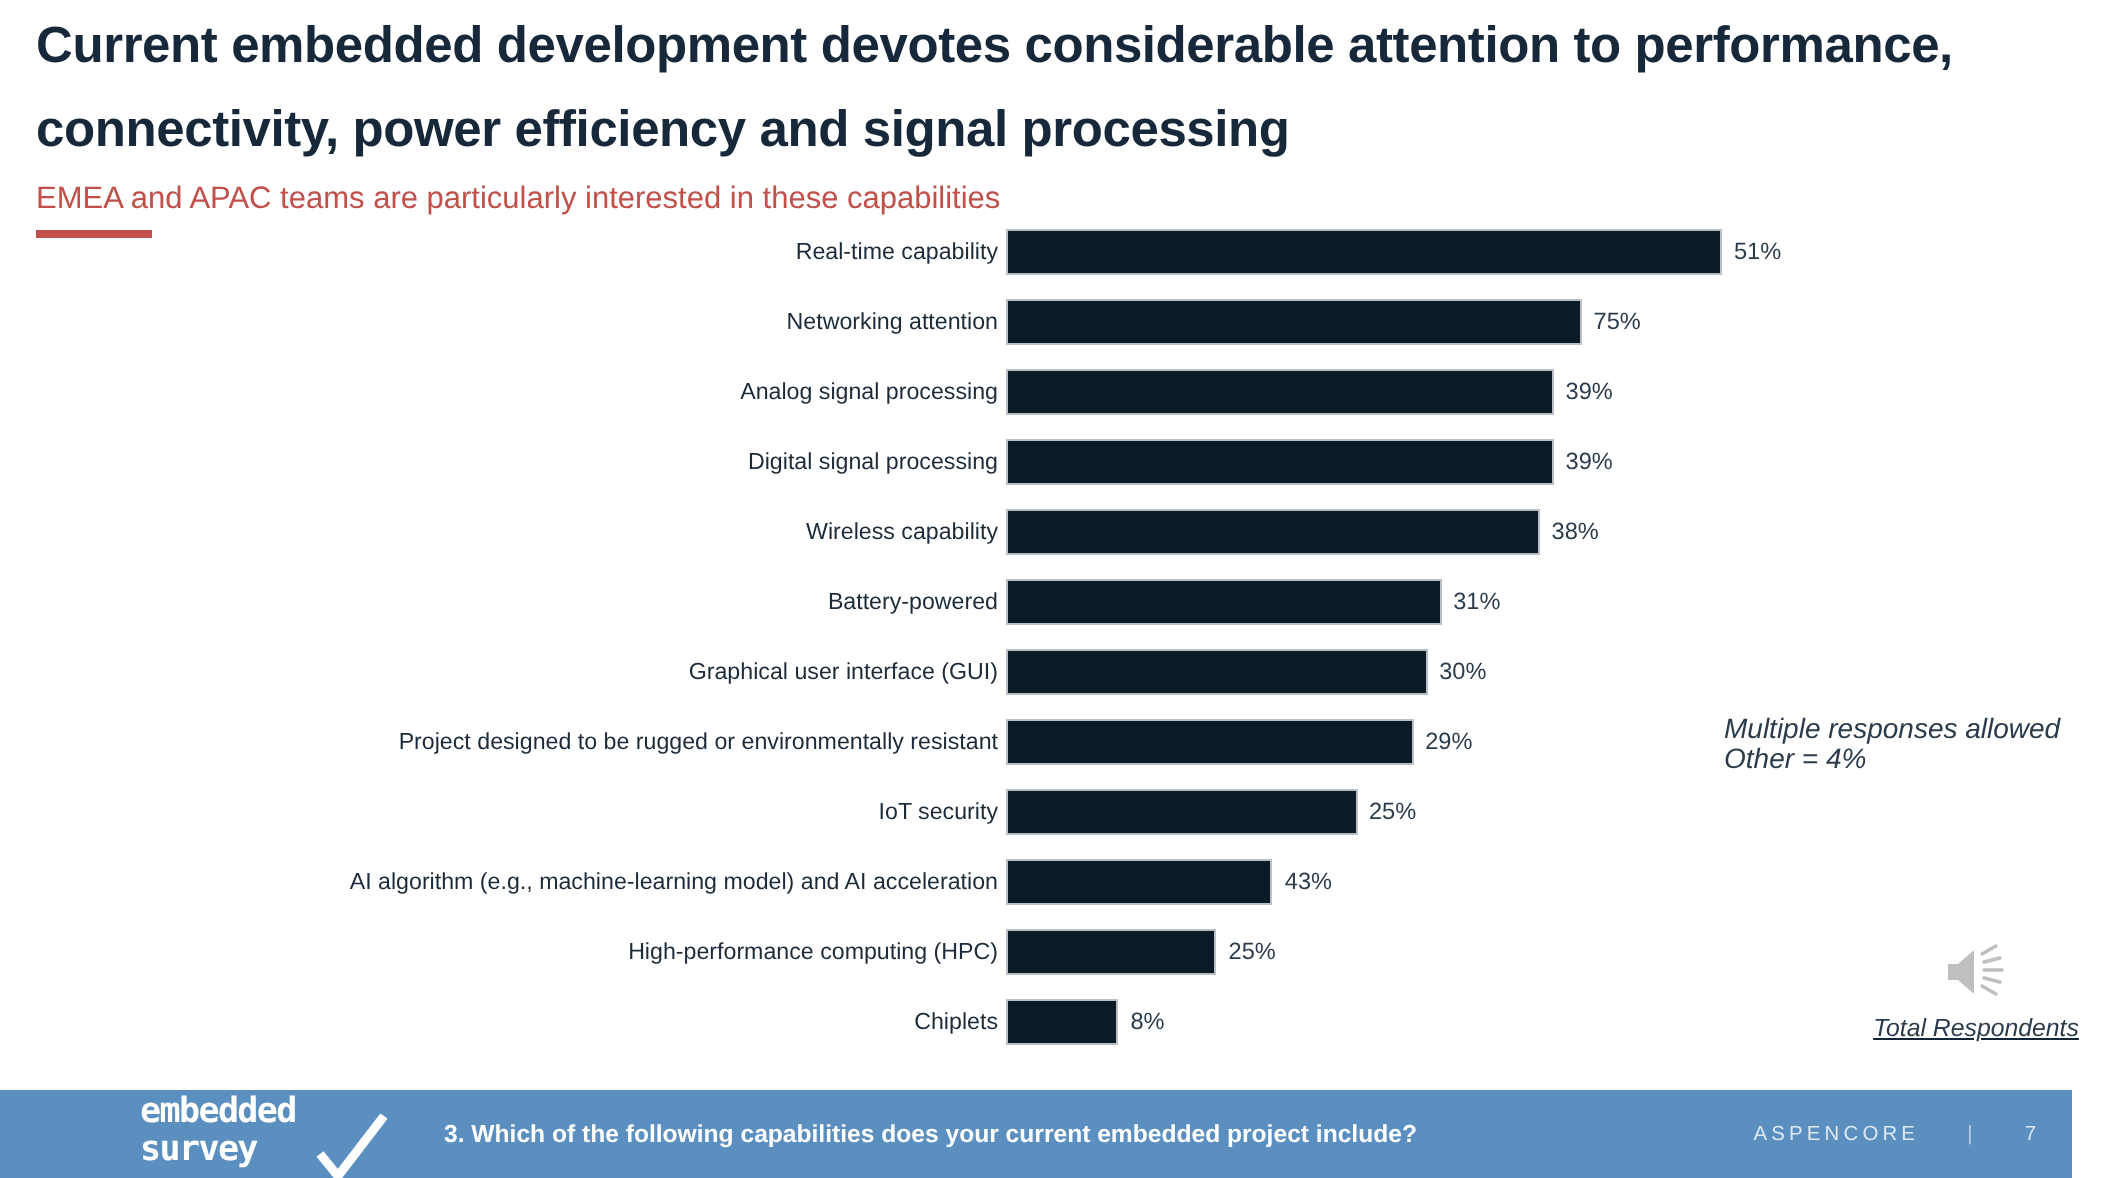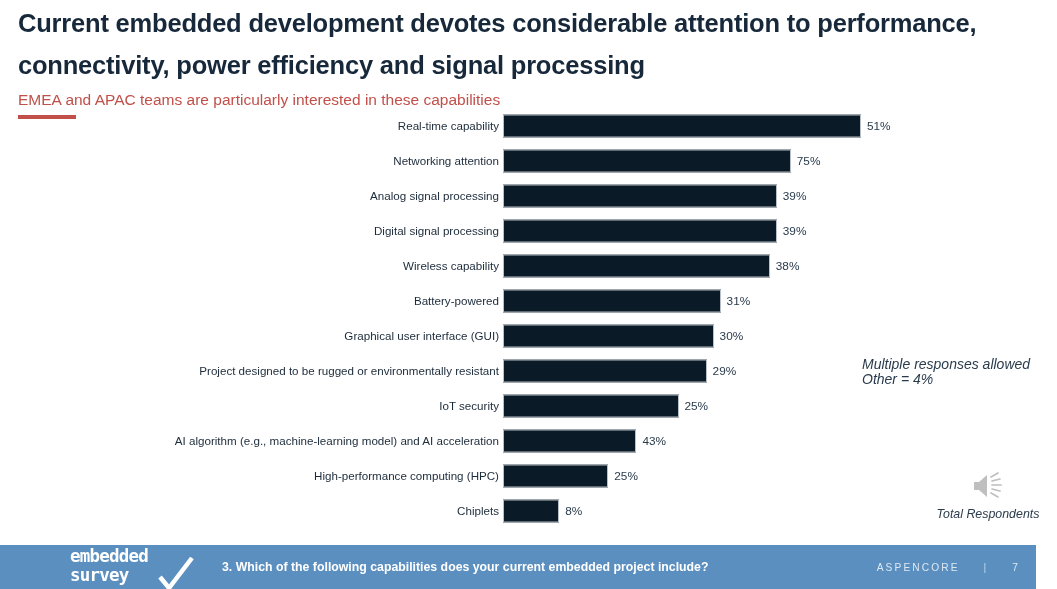--- a/index.html
+++ b/index.html
@@ -103,20 +103,21 @@
     line-height: 15px;
     color: #2a3b4c;
     white-space: pre-line;
   }
   #respondents {
     position: absolute;
     left: 928px;
     top: 470px;
     width: 120px;
     text-align: center;
+    text-decoration: underline;
   }
   #respondents .icon {
     height: 32px;
     display: flex;
     align-items: center;
     justify-content: center;
   }
   #respondents .caption {
     font-size: 12.4px;
     font-style: italic;

